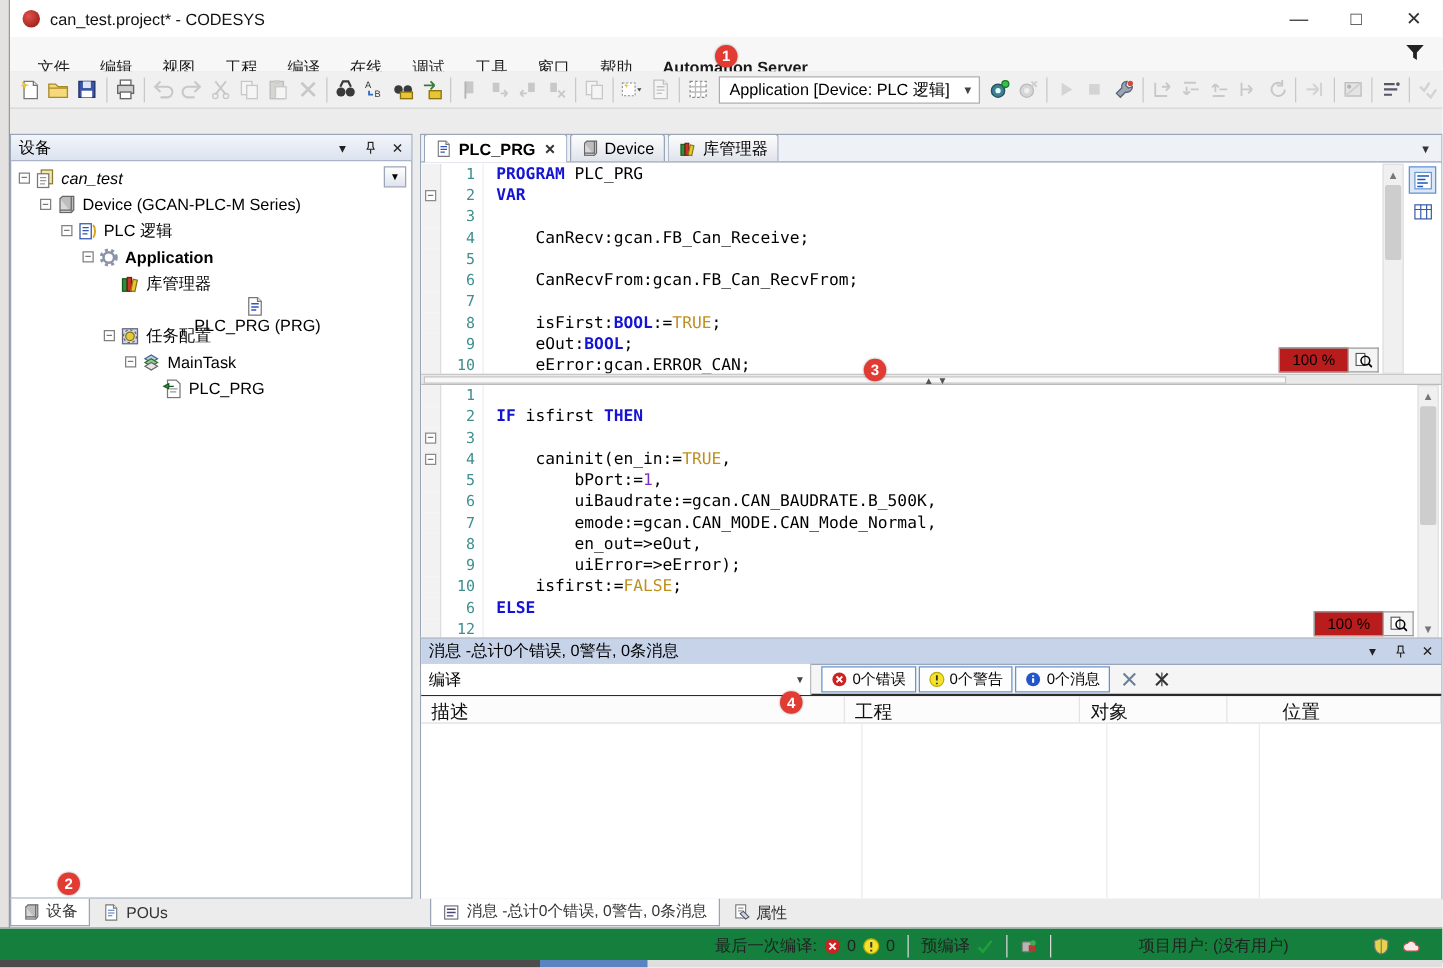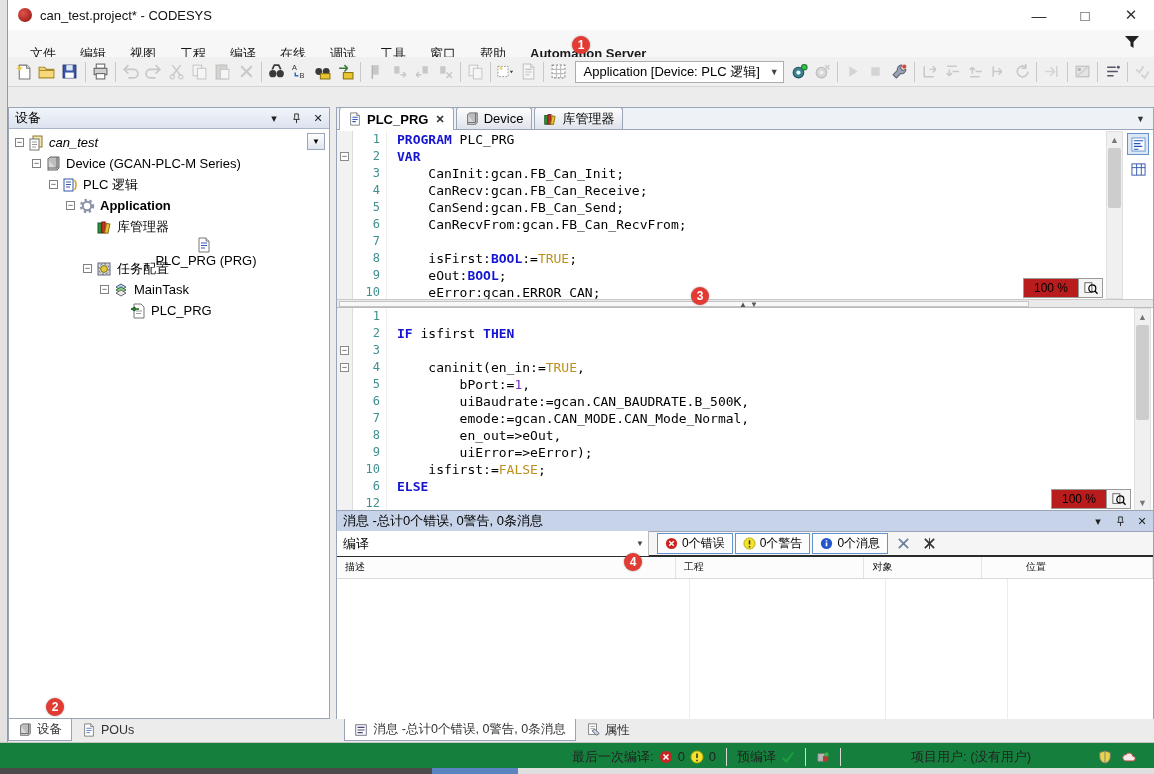--- a/index.html
+++ b/index.html
@@ -85,21 +85,21 @@
   
   #messages-dock { position:absolute; left:336px; top:510px; width:818px; height:210px; border:1px solid #9aa5b8; background:#fff; }
   #msg-header { height:21px; background:#c7d3e8; border-bottom:1px solid #9aa5b8; display:flex; align-items:center; padding:0 4px 0 6px; }
   #msg-filter-row { height:25px; border-bottom:2px solid #2b2b2b; display:flex; align-items:center; background:#f5f5f5; }
   #msg-combo { width:312px; height:25px; background:#fff; border-right:1px solid #bbb; display:flex; align-items:center; padding:0 2px 0 6px; position:relative; }
   #msg-combo .arr { position:absolute; right:4px; font-size:8px; color:#444; }
   .msg-btn { height:21px; border:1px solid #6593cf; background:#fdfdfd; display:flex; align-items:center; gap:4px; padding:0 7px; margin-left:2px; font-size:12px; }
   .msg-btn svg { width:13px; height:13px; }
   .msg-clear { width:22px; height:21px; display:flex; align-items:center; justify-content:center; margin-left:4px; }
   #msg-table-head { height:22px; display:flex; border-bottom:1px solid #d9d9d9; background:#fcfcfc; }
-  .th { padding:3px 0 0 8px; font-size:10px; color:#111; border-right:1px solid #e3e3e3; }
+  .th { padding:3px 0 0 8px; font-size:15px; color:#111; border-right:1px solid #e3e3e3; }
   #msg-table-body { position:relative; height:140px; background:#fff; }
   .colline { position:absolute; top:0; bottom:0; width:1px; background:#ececec; }
 
   
   #bottom-tabs { position:absolute; left:8px; top:719px; width:1146px; height:23px; background:#ececec; display:flex; align-items:flex-start; }
   .btab { height:22px; display:flex; align-items:center; gap:5px; padding:0 9px; font-size:12.5px; color:#333; border:1px solid transparent; }
   .btab.active { background:#fff; border-color:#9aa5b8; border-top:none; }
   .btab svg { width:14px; height:14px; }
   #msg-btabs { margin-left:200px; display:flex; }
   #statusbar { position:absolute; left:0px; top:742px; width:1154px; height:28px; background:#15803d; border-top:1px solid #c5c5c5; display:flex; align-items:center; font-size:13px; color:#222; }
@@ -530,31 +530,29 @@
       <div class="code-line">
         <span class="fold-col">
           <span class="fold-box">−</span>
         </span>
         <span class="num-col">2</span>
         <span class="code-col"><span class="kw">VAR</span></span>
       </div>
       <div class="code-line">
         <span class="fold-col"></span>
         <span class="num-col">3</span>
-        <span class="code-col"><span class="pl">    CanInit:gcan.FB_Can_Init;</span></span>
       </div>
       <div class="code-line">
         <span class="fold-col"></span>
         <span class="num-col">4</span>
         <span class="code-col"><span class="pl">    CanRecv:gcan.FB_Can_Receive;</span></span>
       </div>
       <div class="code-line">
         <span class="fold-col"></span>
         <span class="num-col">5</span>
-        <span class="code-col"><span class="pl">    CanSend:gcan.FB_Can_Send;</span></span>
       </div>
       <div class="code-line">
         <span class="fold-col"></span>
         <span class="num-col">6</span>
         <span class="code-col"><span class="pl">    CanRecvFrom:gcan.FB_Can_RecvFrom;</span></span>
       </div>
       <div class="code-line">
         <span class="fold-col"></span>
         <span class="num-col">7</span>
         <span class="code-col"></span>

